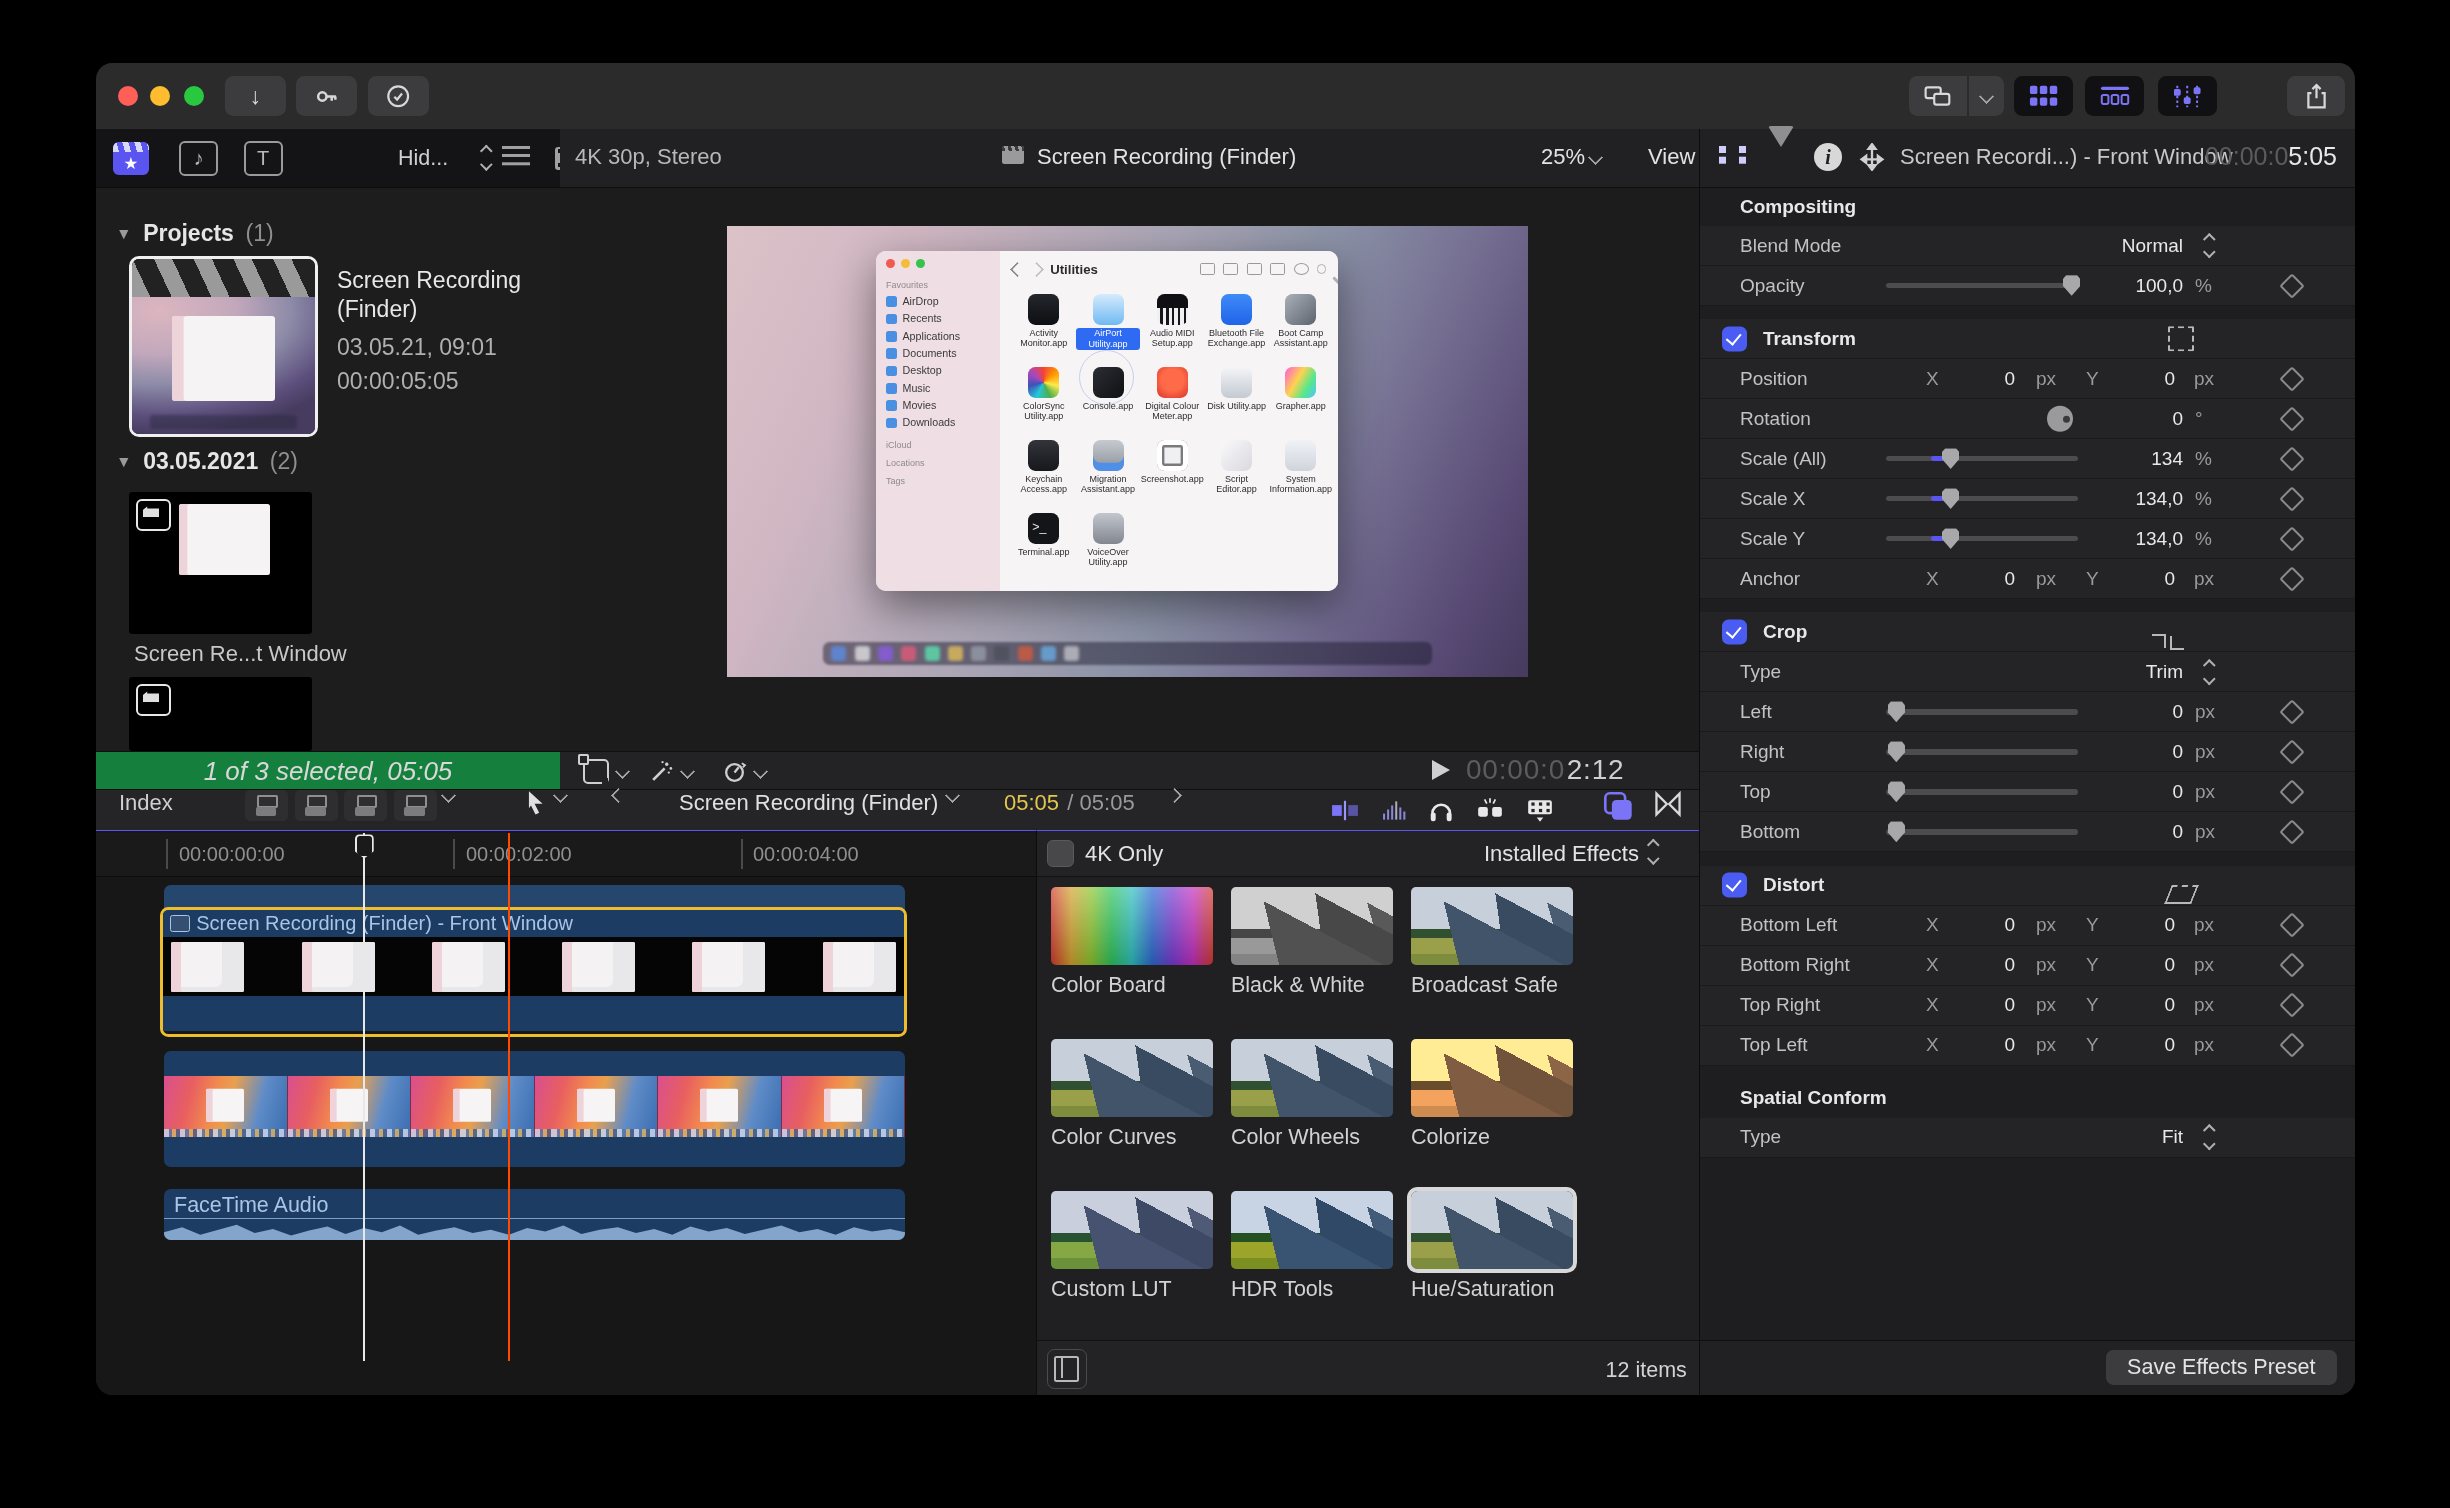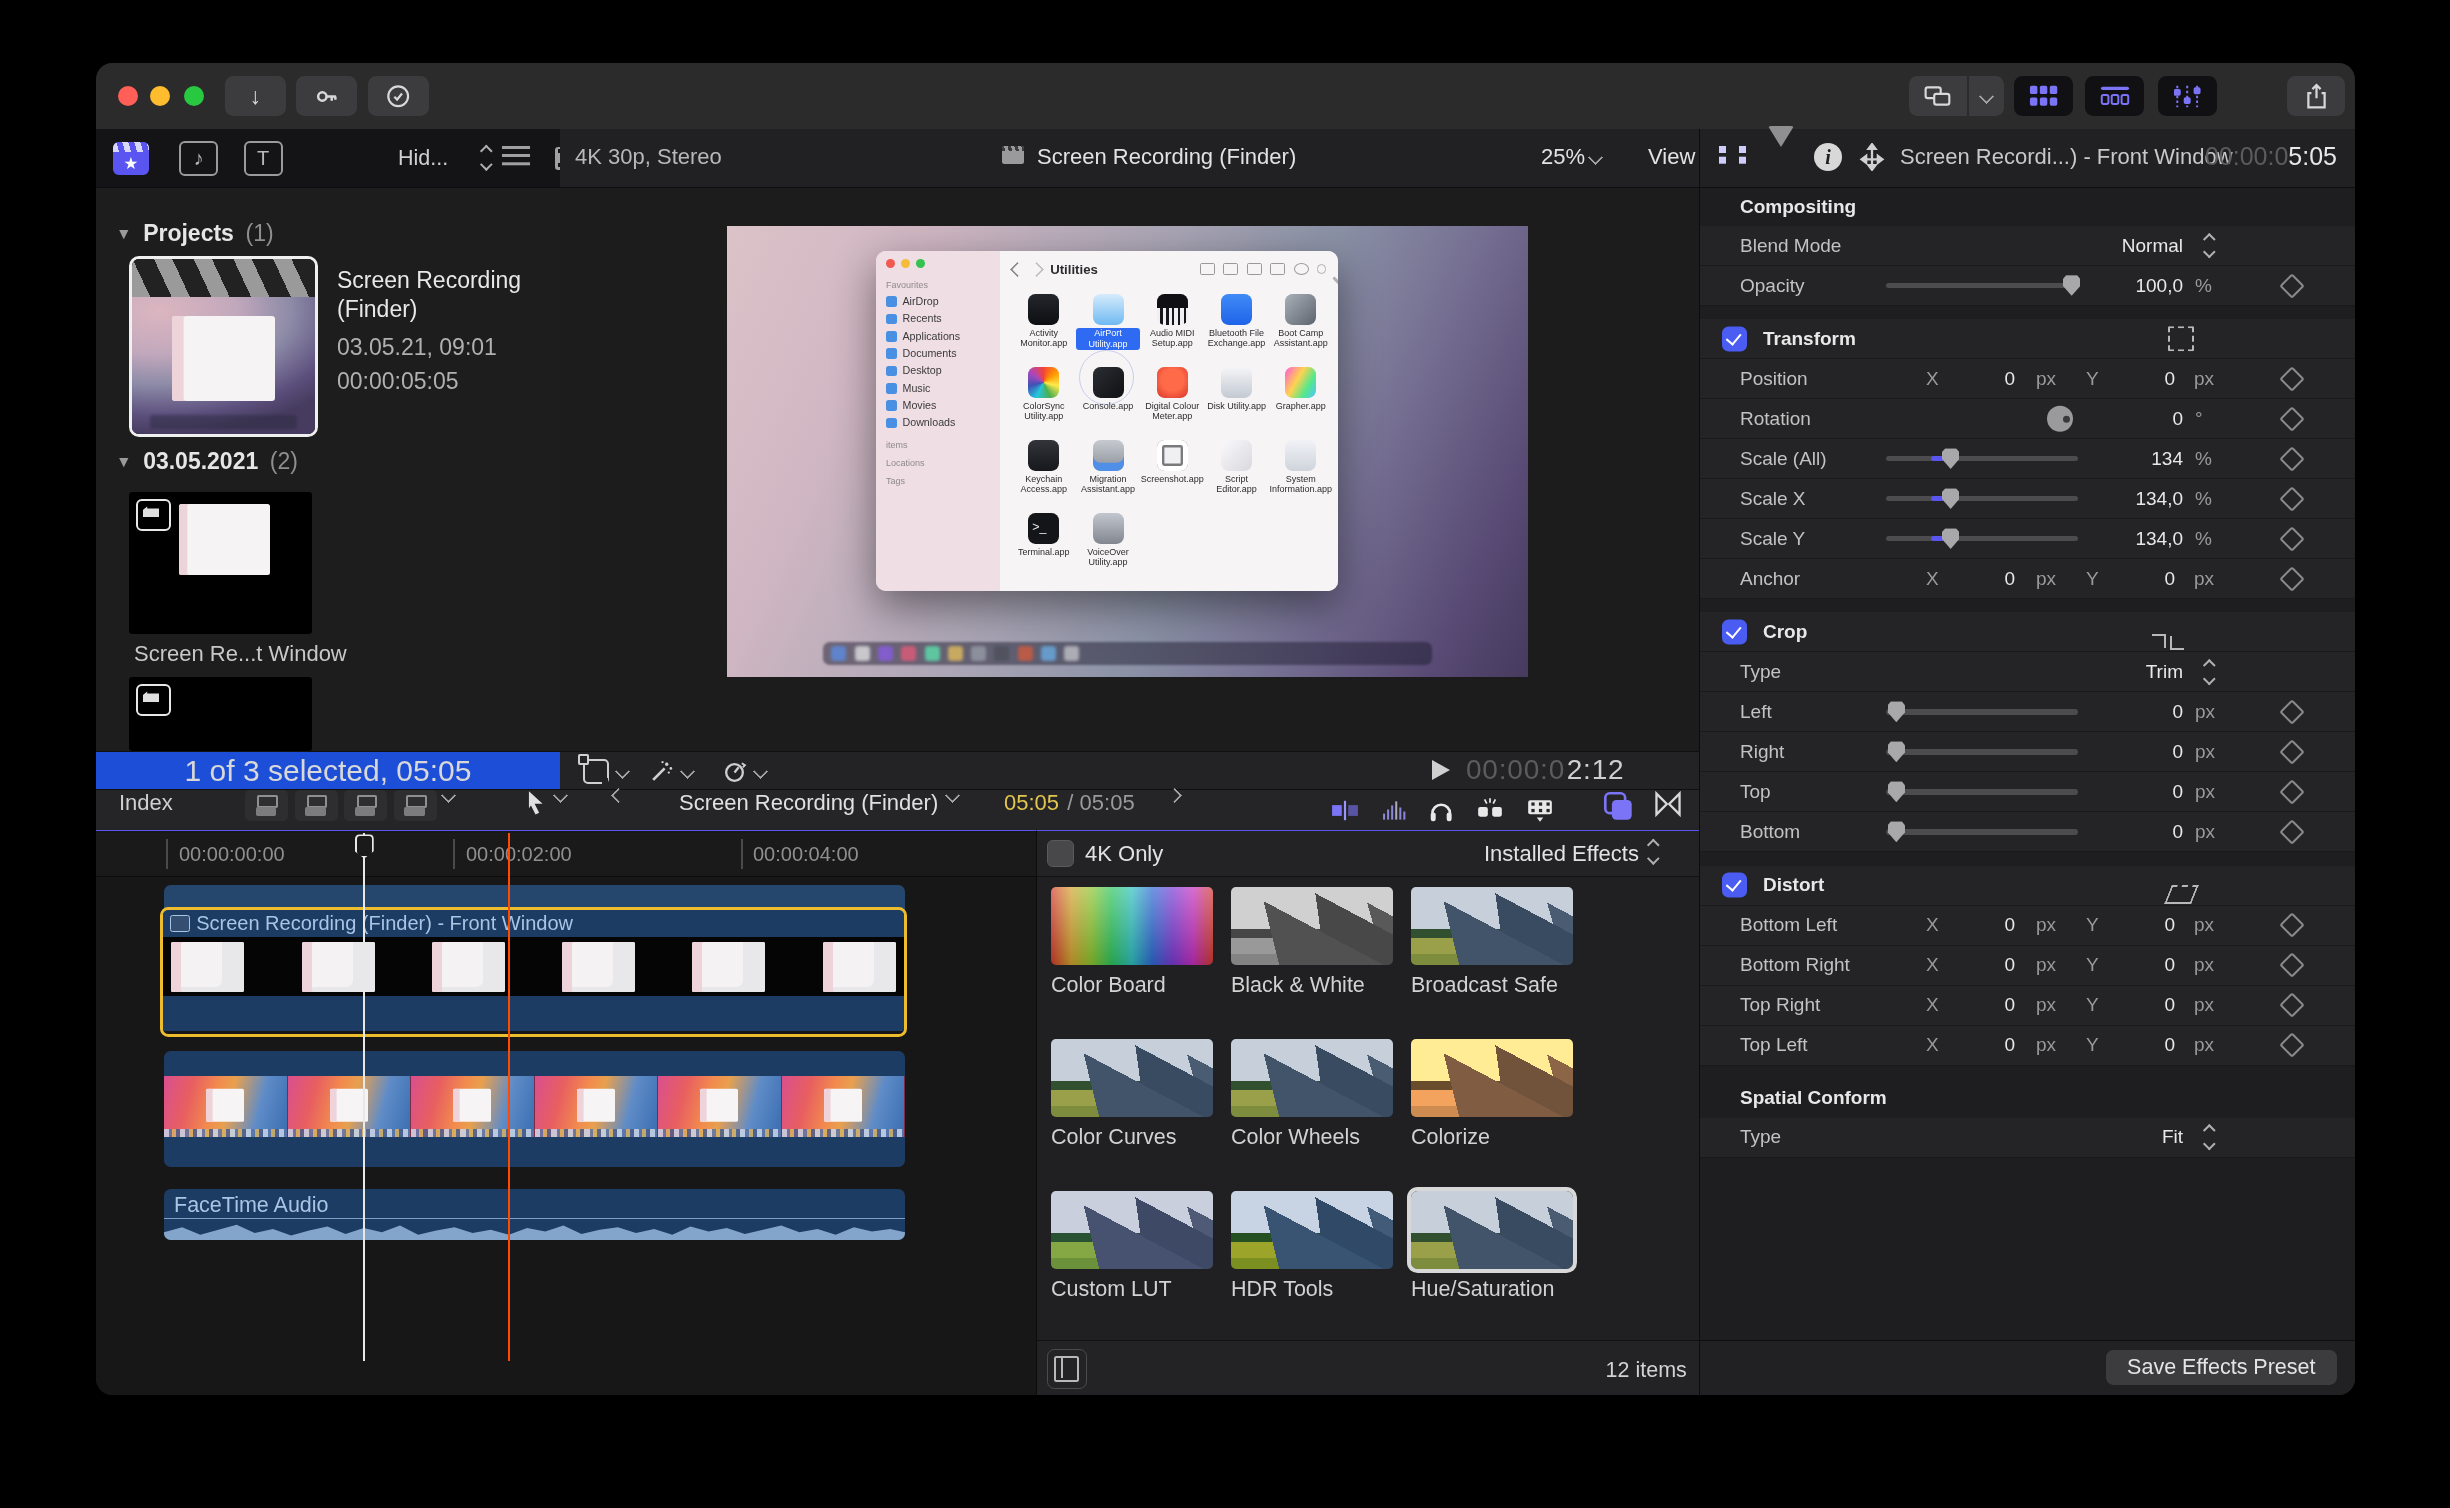--- a/index.html
+++ b/index.html
@@ -53,22 +53,22 @@
   .wallp::after{content:'';position:absolute;left:22%;top:14%;width:56%;height:62%;background:#f5f3f4;border-radius:3.3px;
     box-shadow:inset 11.6px 0 0 #ecd4da;}
   .wallp::before{content:'';position:absolute;left:10%;right:10%;bottom:4%;height:10%;background:rgba(40,40,60,.45);border-radius:3.3px;filter:blur(1.7px);z-index:2;}
   .ptext{position:absolute;left:241px;color:#e8e8e8;font-size:23px;}
   .ptext.dim{color:#b0b0b0;}
   .clipthumb{position:absolute;left:33px;width:183px;background:#000;border-radius:3.3px;overflow:hidden;}
   .clipthumb .mini{position:absolute;left:50px;top:11.6px;width:91px;height:71px;background:#f5f3f4;border-radius:2.5px;box-shadow:inset 8.3px 0 0 #ecd4da;}
   .badge{position:absolute;left:6.6px;top:6.6px;width:31px;height:28px;border:2.1px solid #e8e8e8;border-radius:5.8px;background:rgba(0,0,0,.55);}
   .badge::after{content:'';position:absolute;left:5px;top:5.8px;width:16.5px;height:10.7px;background:#e0e0e0;clip-path:polygon(0 35%,28% 0,28% 20%,100% 20%,100% 100%,0 100%);}
   .cliplabel{position:absolute;color:#c8c8c8;font-size:22px;}
-  #bstatus{position:absolute;left:0;top:622px;width:100%;height:38px;background:#1d4ed8;border-top:0.8px solid #101011;
-    display:flex;align-items:center;justify-content:center;color:#d8d8d8;font-size:30px;}
+  #bstatus{position:absolute;left:0;top:622px;width:100%;height:38px;background:#15803d;border-top:0.8px solid #101011;
+    display:flex;align-items:center;justify-content:center;color:#d8d8d8;font-size:26px;font-style:italic;}
   
   #vtop{position:absolute;left:0;top:0;width:100%;height:58px;background:#212123;border-bottom:0.8px solid #0e0e0f;color:#b8b8b8;font-size:22px;}
   #vcanvas{position:absolute;left:167px;top:97px;width:801px;height:451px;overflow:hidden;background:
     linear-gradient(115deg,#dcc3c9 0%,#cfb6c2 20%,#a8a4b4 45%,#8b92a6 60%,#756f92 75%,#584a74 90%,#463a5e 100%);}
   #dock{position:absolute;left:12%;right:12%;bottom:11.6px;height:23px;border-radius:6.6px;background:rgba(30,28,48,.5);filter:blur(0.8px);
     display:flex;gap:8.3px;align-items:center;padding:0 8.3px;}
   #dock i{width:15px;height:15px;border-radius:3.3px;opacity:.75;filter:blur(1.2px);}
   
   #finder{position:absolute;left:149px;top:25px;width:462px;height:340px;border-radius:10px;overflow:hidden;
     box-shadow:0 15px 41px rgba(0,0,0,.45);display:flex;font-size:10.7px;background:#f4f1f2;}
@@ -380,21 +380,21 @@
                 <span>Music</span>
               </div>
           <div class="fitem">
                 <i></i>
                 <span>Movies</span>
               </div>
           <div class="fitem">
                 <i></i>
                 <span>Downloads</span>
               </div>
-          <div class="fhead">items</div>
+          <div class="fhead">iCloud</div>
           <div class="fhead">Locations</div>
           <div class="fhead">Tags</div>
         </div>
         <div id="fmain">
           <div id="ftoolbar">
             <span class="chv l" style="border-color:#8a8a8c"></span>
             <span class="chv r" style="border-color:#c0c0c2"></span>
             <span class="t">Utilities</span>
             <span style="flex:1"></span>
             <span class="fico"></span>

